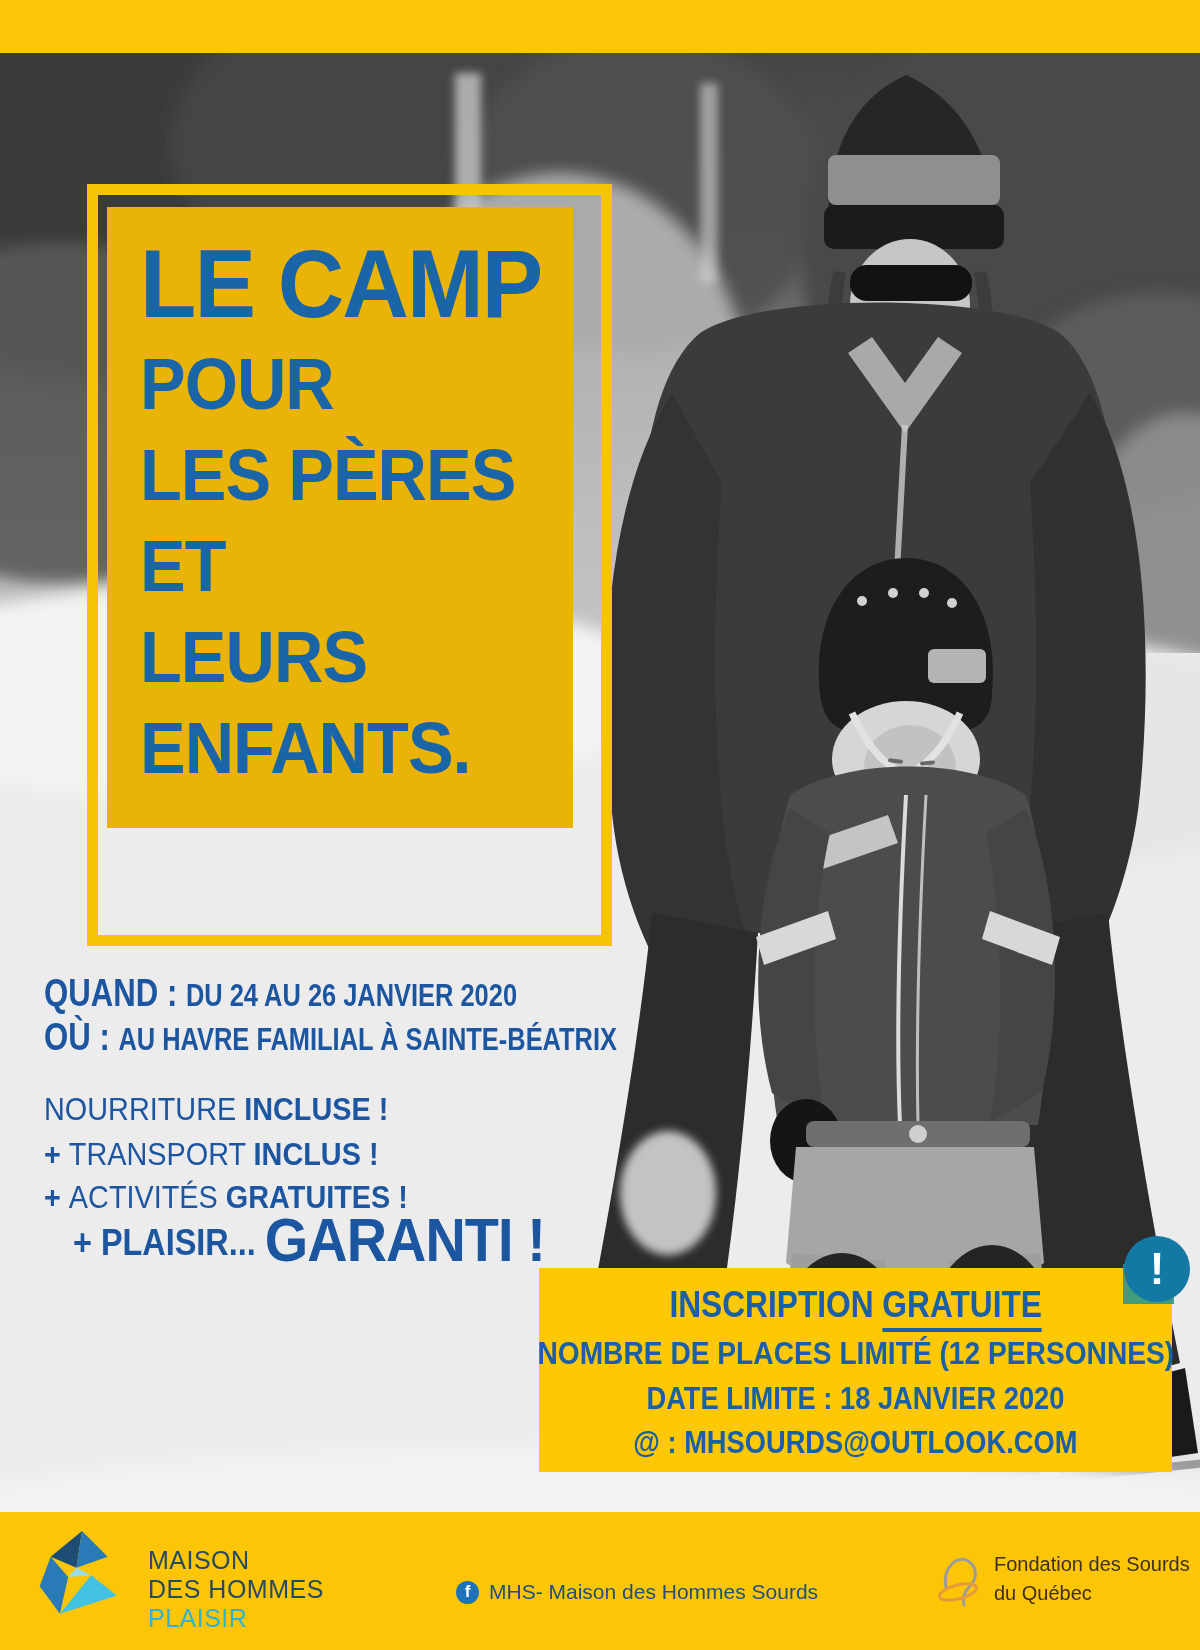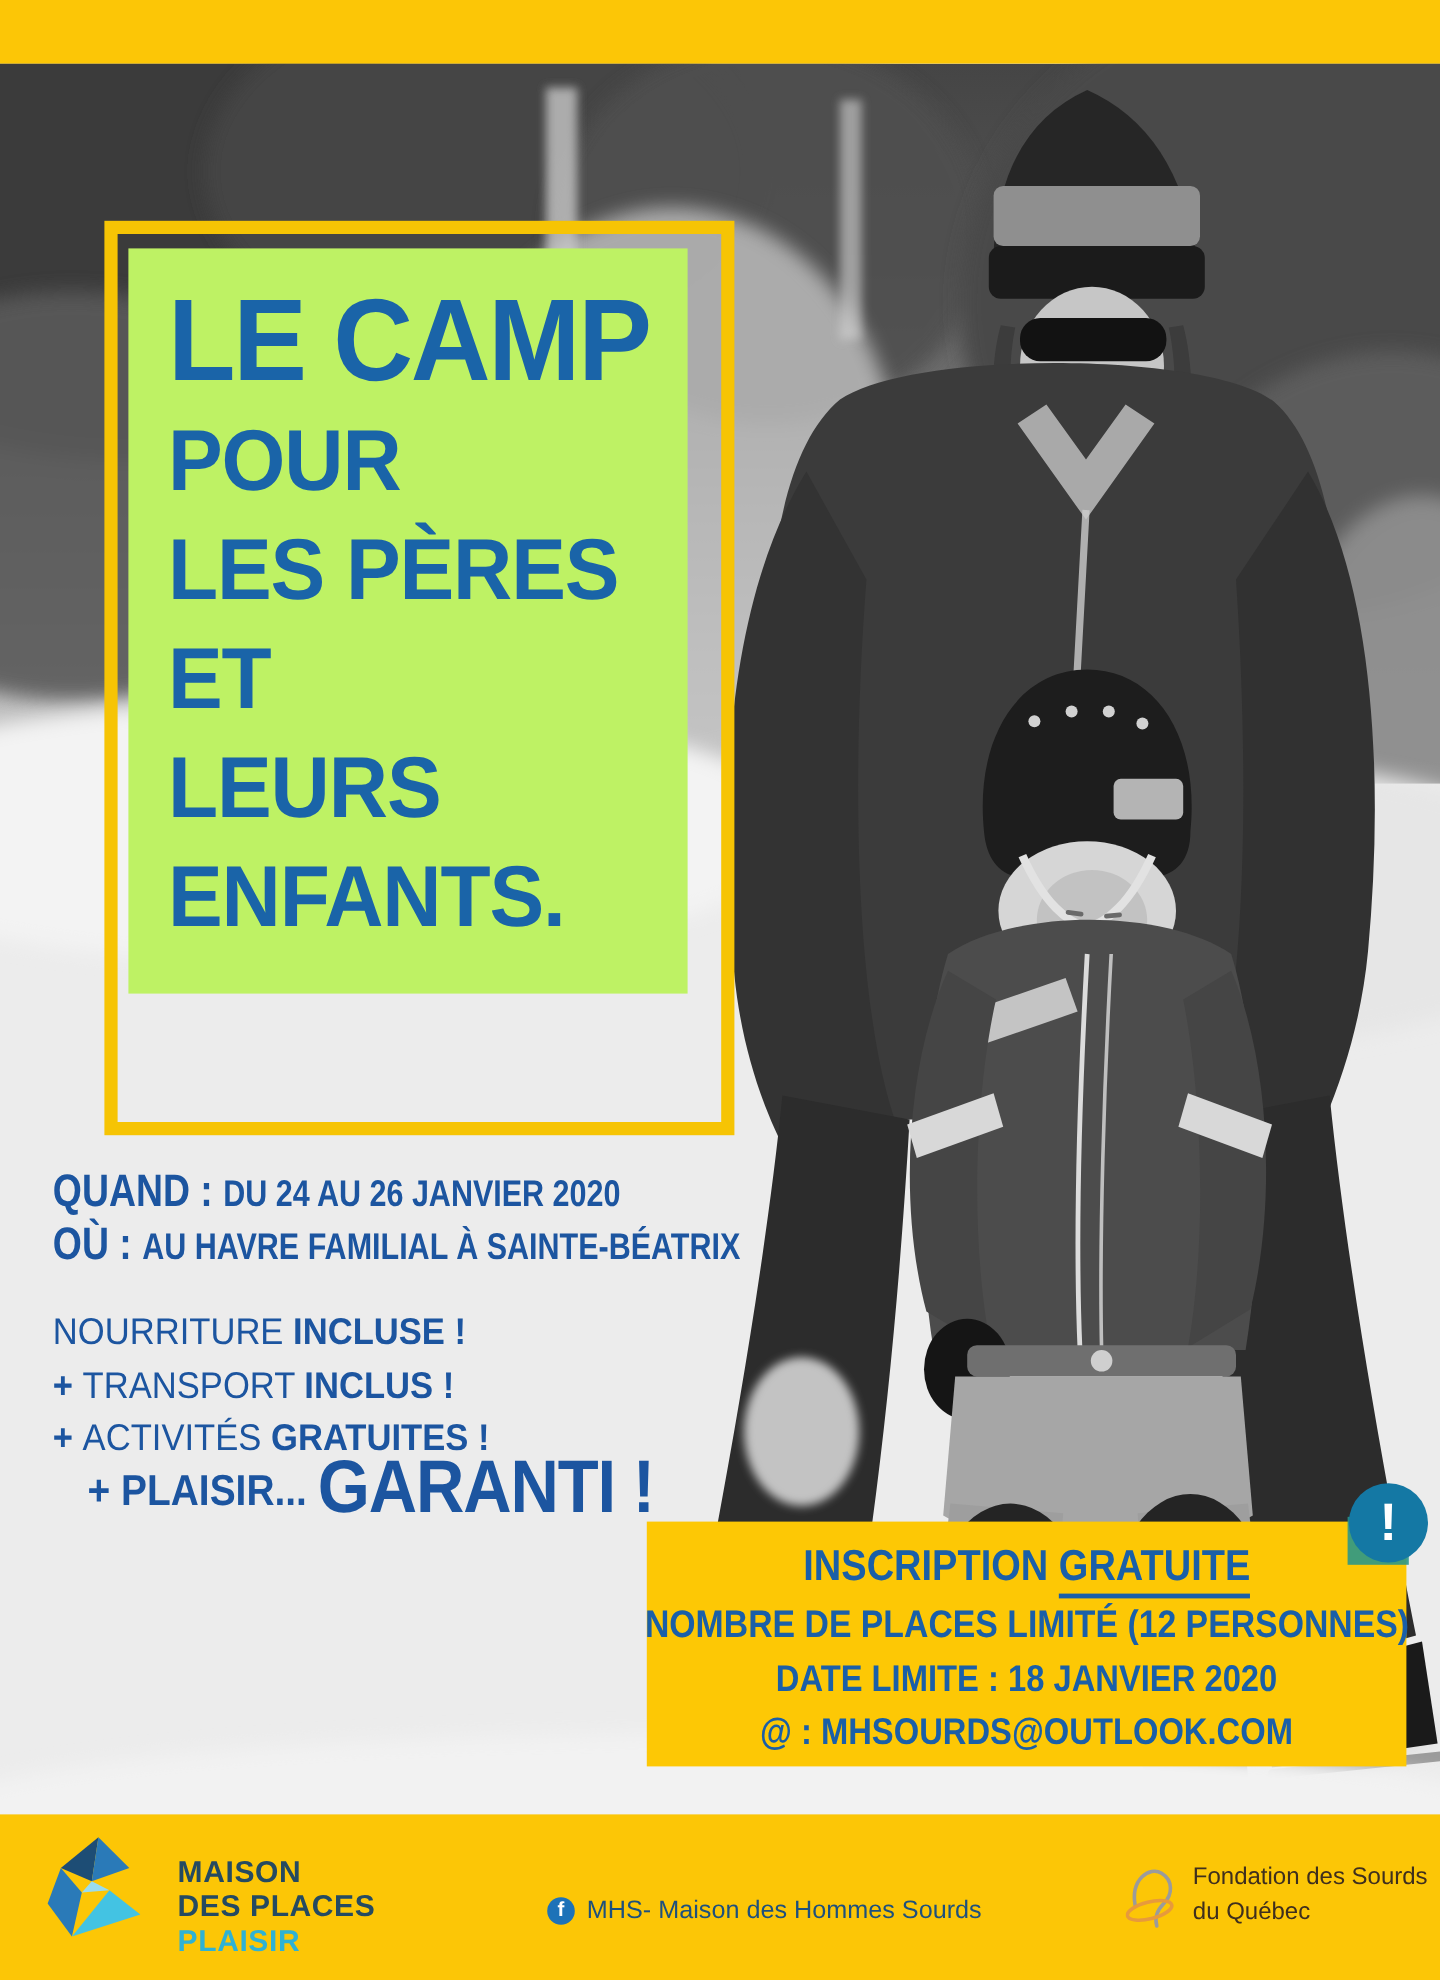--- a/index.html
+++ b/index.html
@@ -10,21 +10,21 @@
   
   .topbar{left:0;top:0;width:1200px;height:53px;background:#fcc606;}
   .footer{left:0;top:1512px;width:1200px;height:138px;background:#fcc606;}
 
   
   .photo{left:0;top:53px;width:1200px;height:1459px;}
   .photo svg{display:block;width:100%;height:100%;}
 
   
   .title-frame{left:87px;top:184px;width:525px;height:762px;border:11px solid #f6c404;box-sizing:border-box;}
-  .title-box{left:107px;top:207px;width:466px;height:621px;background:#bef264;color:#1a64a8;
+  .title-box{left:107px;top:207px;width:466px;height:621px;background:#eab308;color:#1a64a8;
              padding:28px 0 0 33px;box-sizing:border-box;}
   .title-main{font-size:97px;font-weight:800;letter-spacing:-2px;line-height:1.02;
               transform:scaleX(.95);transform-origin:left top;white-space:nowrap;}
   .title-sub{font-size:72px;font-weight:800;letter-spacing:-1px;line-height:81px;
              transform:scaleX(.95);transform-origin:left top;white-space:nowrap;margin-top:10px;}
 
   
   .info{left:44px;color:#1c55a0;white-space:nowrap;transform:scaleX(.82);transform-origin:left top;}
   .info-when{top:972px;}
   .info-where{top:1016px;}
@@ -57,21 +57,21 @@
   .reg .l3{font-size:31px;font-weight:700;margin-bottom:8px;}
   .reg .l4{font-size:31px;font-weight:700;}
 
   
   .badge-square{left:1123px;top:1264px;width:51px;height:40px;background:#27958b;opacity:.88;}
   .badge-circle{left:1124px;top:1236px;width:66px;height:66px;border-radius:50%;background:#1478a4;
                 color:#fff;font-size:44px;font-weight:800;display:flex;align-items:center;justify-content:center;}
 
   
   .logo{left:36px;top:1527px;width:92px;height:100px;}
-  .org{left:148px;top:1546px;font-weight:700;font-size:25px;line-height:29px;color:#254a61;letter-spacing:.5px;}
+  .org{left:148px;top:1546px;font-weight:400;font-size:25px;line-height:29px;color:#254a61;letter-spacing:.5px;}
   .org .cy{color:#2fb2d4;}
   .fb{left:456px;top:1580px;display:flex;align-items:center;}
   .fb-icon{width:23px;height:23px;border-radius:50%;background:#1d72b8;color:#fff;font-size:17px;
            font-weight:800;display:flex;align-items:center;justify-content:center;margin-right:10px;}
   .fb-label{font-size:21px;font-weight:400;color:#1d507e;white-space:nowrap;}
   .foundation{left:938px;top:1550px;display:flex;align-items:flex-end;}
   .ear{width:44px;height:58px;margin-right:12px;}
   .fond-text{font-size:20px;color:#3f2f1e;line-height:29px;white-space:nowrap;}
 </style>
 </head>
@@ -238,21 +238,21 @@
     <svg viewBox="0 0 100 104" width="92" height="100">
       <polygon points="50,2 16,30 44,42" fill="#1d4d75"></polygon>
       <polygon points="16,30 4,62 26,92 35,52" fill="#2a7ab8"></polygon>
       <polygon points="50,2 44,42 78,30" fill="#2a7ab8"></polygon>
       <polygon points="26,92 88,72 60,50" fill="#43c3e3"></polygon>
       <polygon points="44,42 35,52 60,50" fill="#9adcee"></polygon>
     </svg>
   </div>
   <div class="abs org">
     <div>MAISON</div>
-    <div>DES PLACES</div>
+    <div>DES HOMMES</div>
     <div class="cy">PLAISIR</div>
   </div>
 
   <div class="abs fb">
     <div class="fb-icon">f</div>
     <div class="fb-label">MHS- Maison des Hommes Sourds</div>
   </div>
 
   <div class="abs foundation">
     <svg class="ear" viewBox="0 0 44 58">

